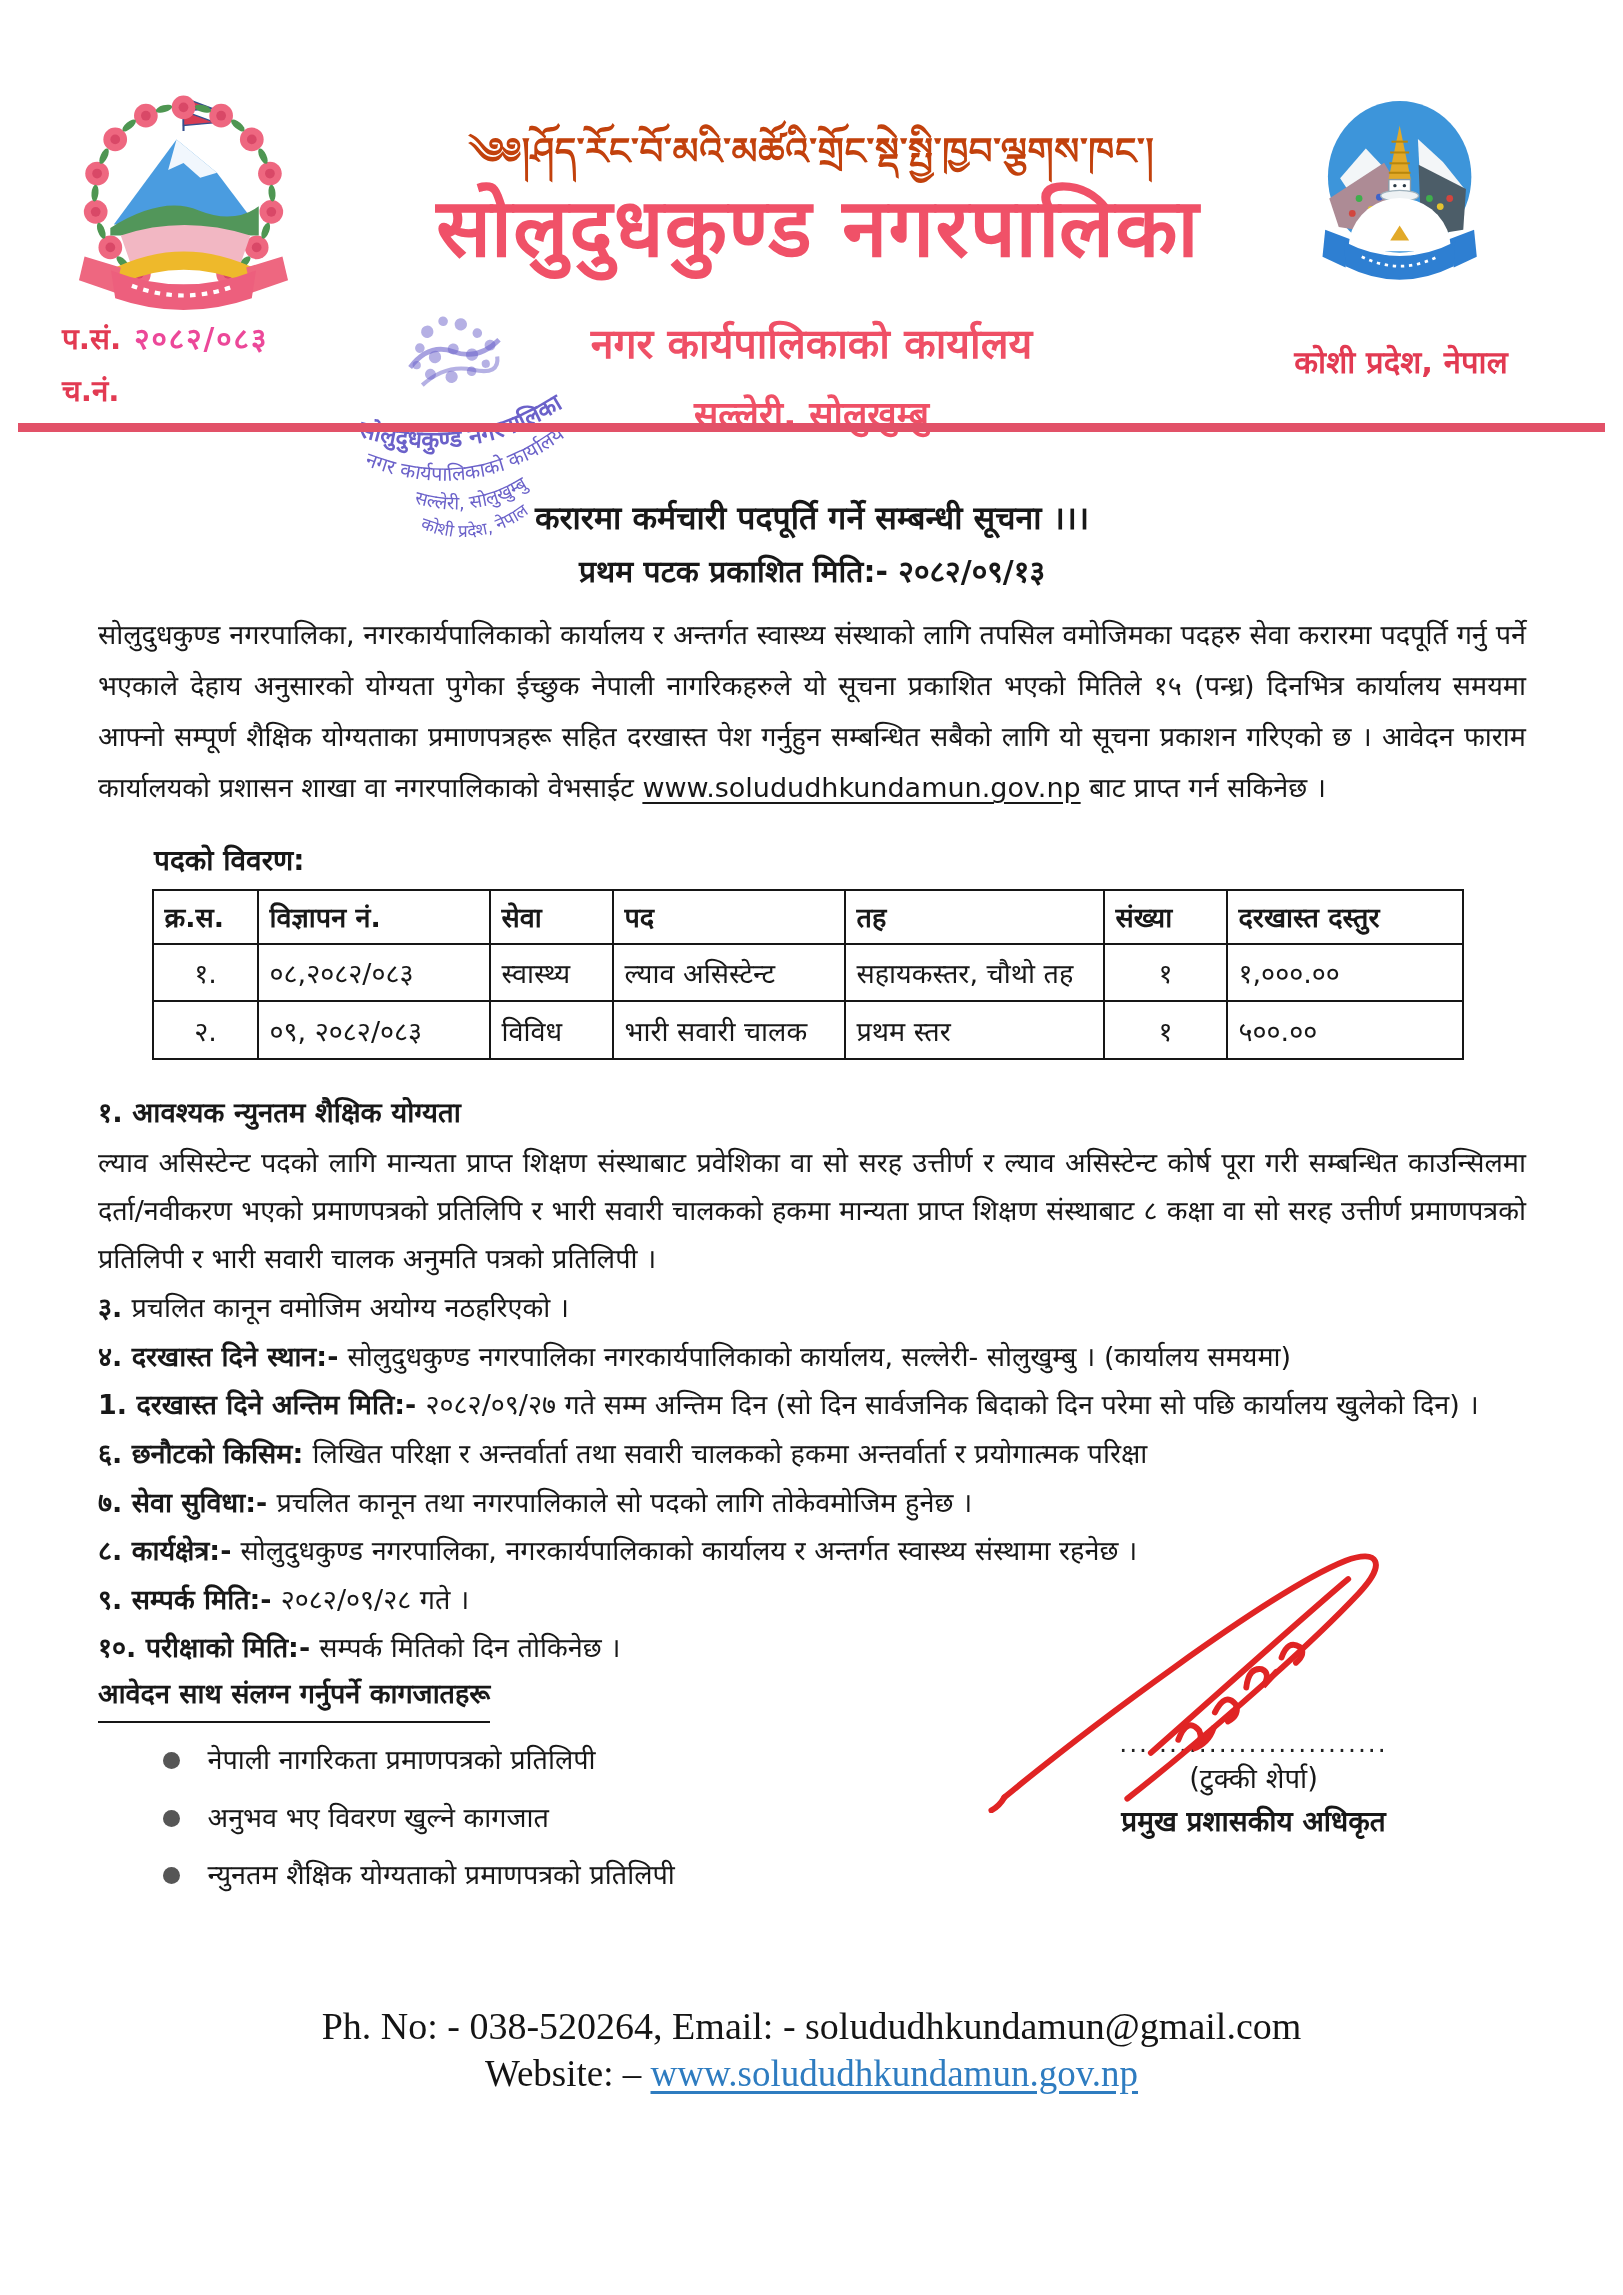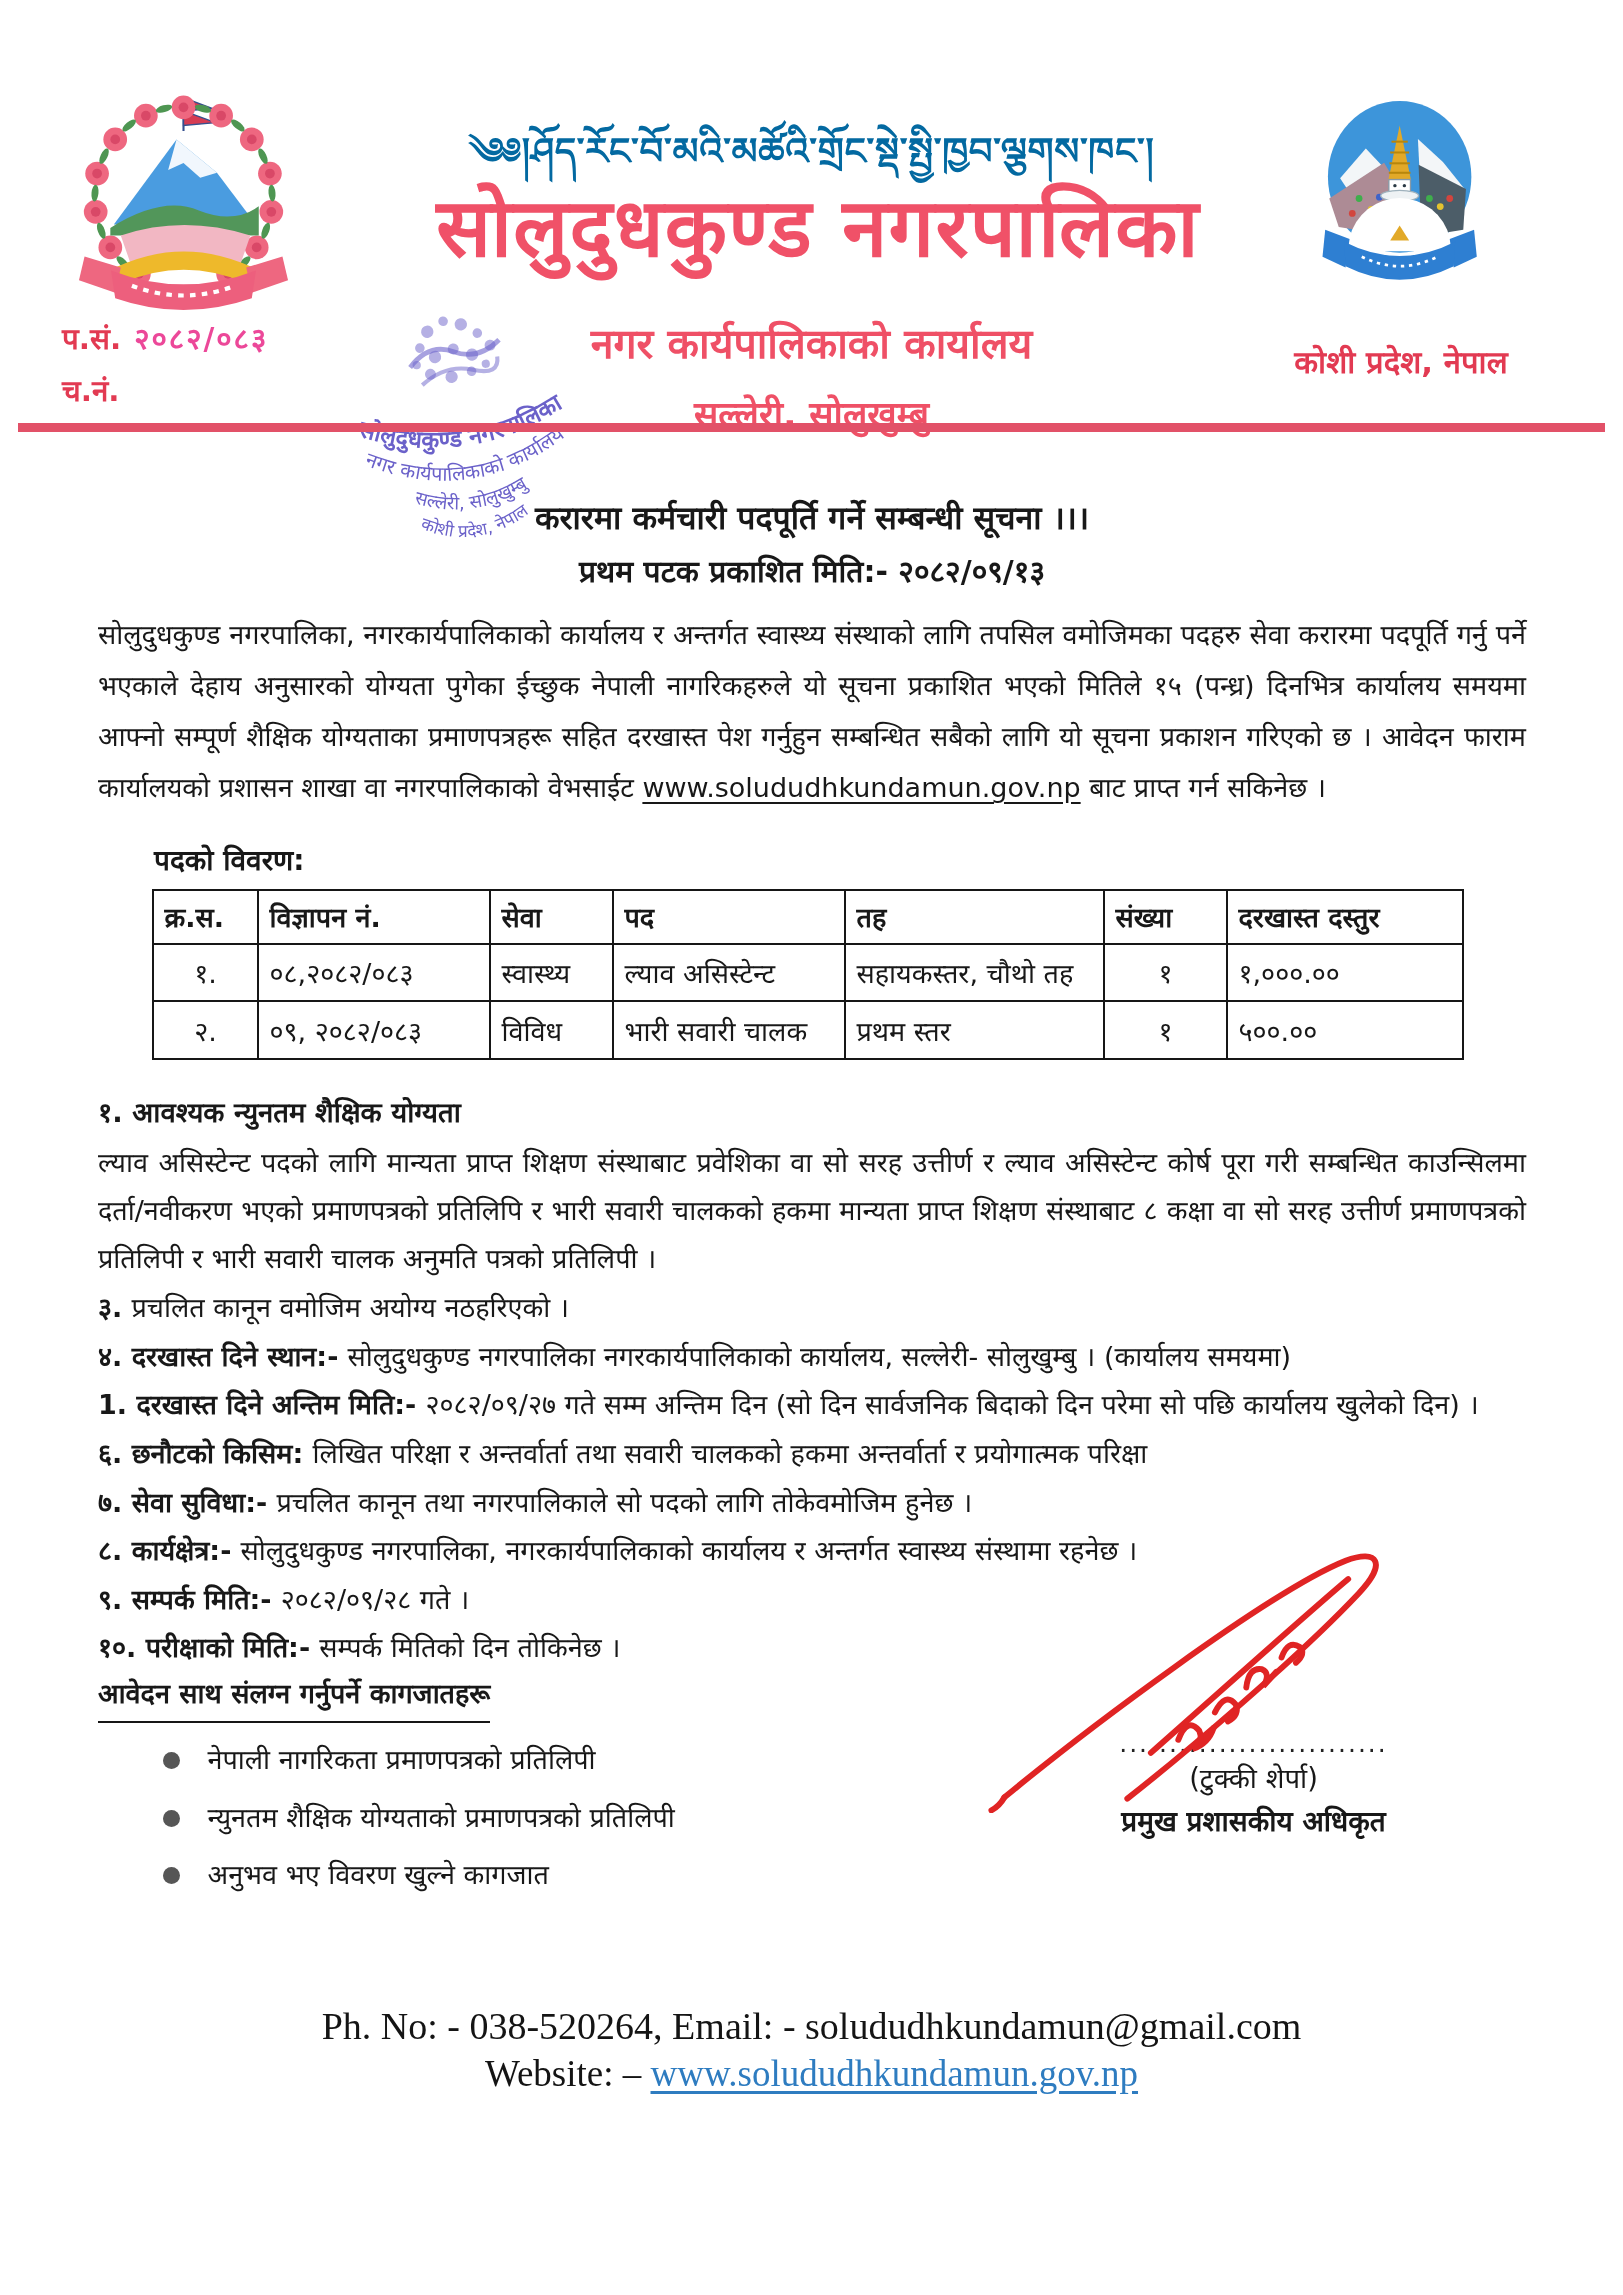--- a/index.html
+++ b/index.html
@@ -1,21 +1,21 @@
 <!DOCTYPE html>
 <html style="font-size:10.5px"><head>
 <meta charset="utf-8">
 <style>
   html,body{margin:0;padding:0;background:#9a9a9a;}
   .sheet{position:relative;width:1623px;height:2295px;background:#ffffff;overflow:hidden;
          font-family:"DejaVu Sans","Liberation Sans",sans-serif;color:#181818;}
 
   
   .tibetan{position:absolute;top:110px;left:281px;right:281px;text-align:center;
-           font-size:37px;font-weight:bold;color:#0369a1;letter-spacing:0.7px;}
+           font-size:37px;font-weight:bold;color:#c2410c;letter-spacing:0.7px;}
   .muni-title{position:absolute;top:169px;left:275px;right:262px;text-align:center;
            font-size:81px;font-weight:bold;color:#f05168;letter-spacing:1.3px;white-space:nowrap;}
   .office-line{position:absolute;top:314px;left:353px;right:353px;text-align:center;
            font-size:41px;font-weight:bold;color:#ef5066;}
   .place-line{position:absolute;top:389px;left:353px;right:353px;text-align:center;
            font-size:36px;font-weight:bold;color:#ef5066;}
   .province-line{position:absolute;top:340px;left:1244px;width:314px;text-align:center;
            font-size:31px;font-weight:bold;color:#e23a52;}
   .refs{position:absolute;left:62px;top:313px;font-size:29.5px;line-height:52px;font-weight:bold;}
   .ref-label{color:#e23a52;}
@@ -293,25 +293,25 @@
 
       <div><span class="attach-head">आवेदन साथ संलग्न गर्नुपर्ने कागजातहरू</span></div>
 
       <div class="bullets">
         <div class="bullet">
             <span class="dot"></span>
             <span>नेपाली नागरिकता प्रमाणपत्रको प्रतिलिपी</span>
           </div>
         <div class="bullet">
             <span class="dot"></span>
-            <span>न्युनतम शैक्षिक योग्यताको प्रमाणपत्रको प्रतिलिपी</span>
+            <span>अनुभव भए विवरण खुल्ने कागजात</span>
           </div>
         <div class="bullet">
             <span class="dot"></span>
-            <span>अनुभव भए विवरण खुल्ने कागजात</span>
+            <span>न्युनतम शैक्षिक योग्यताको प्रमाणपत्रको प्रतिलिपी</span>
           </div>
       </div>
     </div>
   </div>
 
   <div class="signature">
     <svg class="sig-svg" viewBox="0 0 720 430">
       <g stroke="#e02424" stroke-width="9" fill="none" stroke-linecap="round">
         <path d="M34,406 C150,310 440,90 556,44 C606,25 620,48 576,94 C480,196 306,342 222,408"></path>
         <path d="M258,338 C360,248 498,124 560,72"></path>

